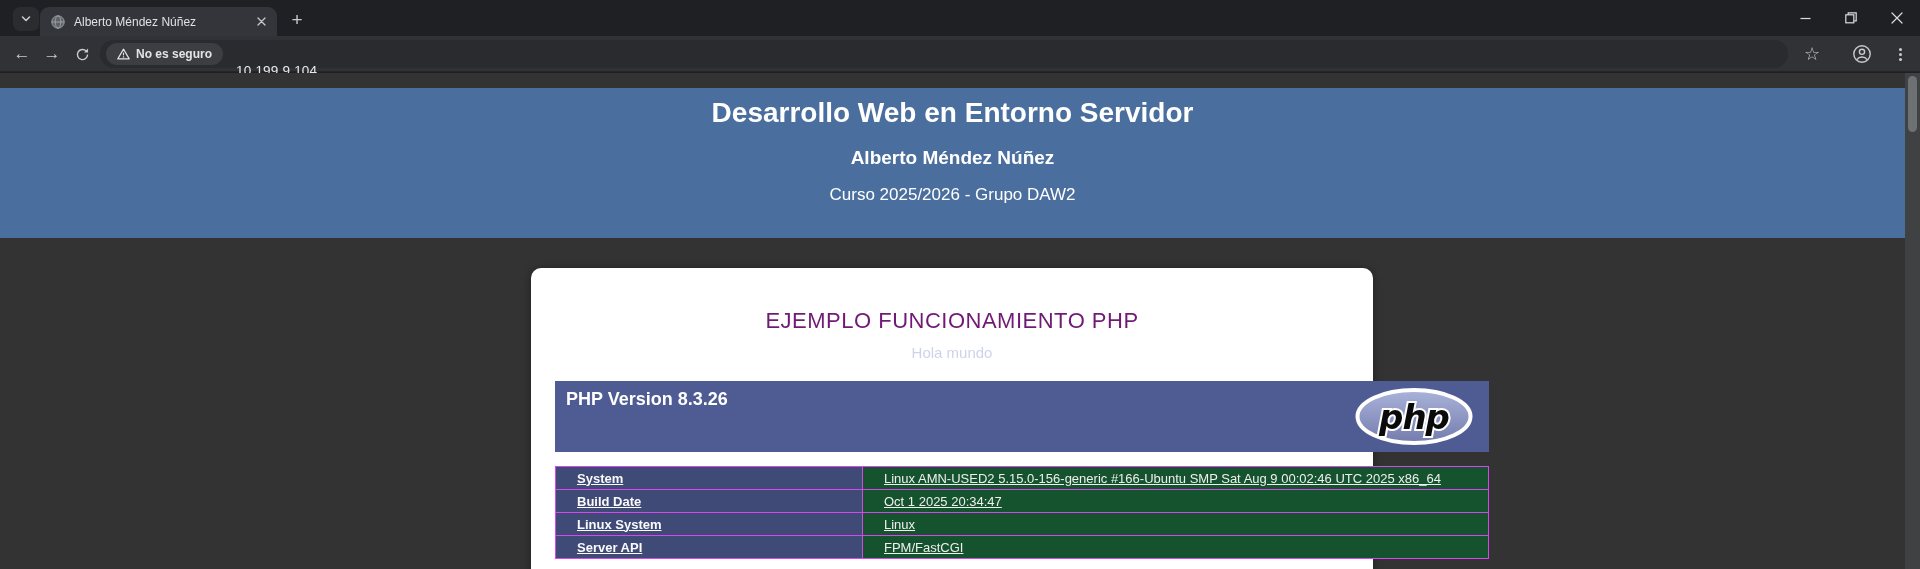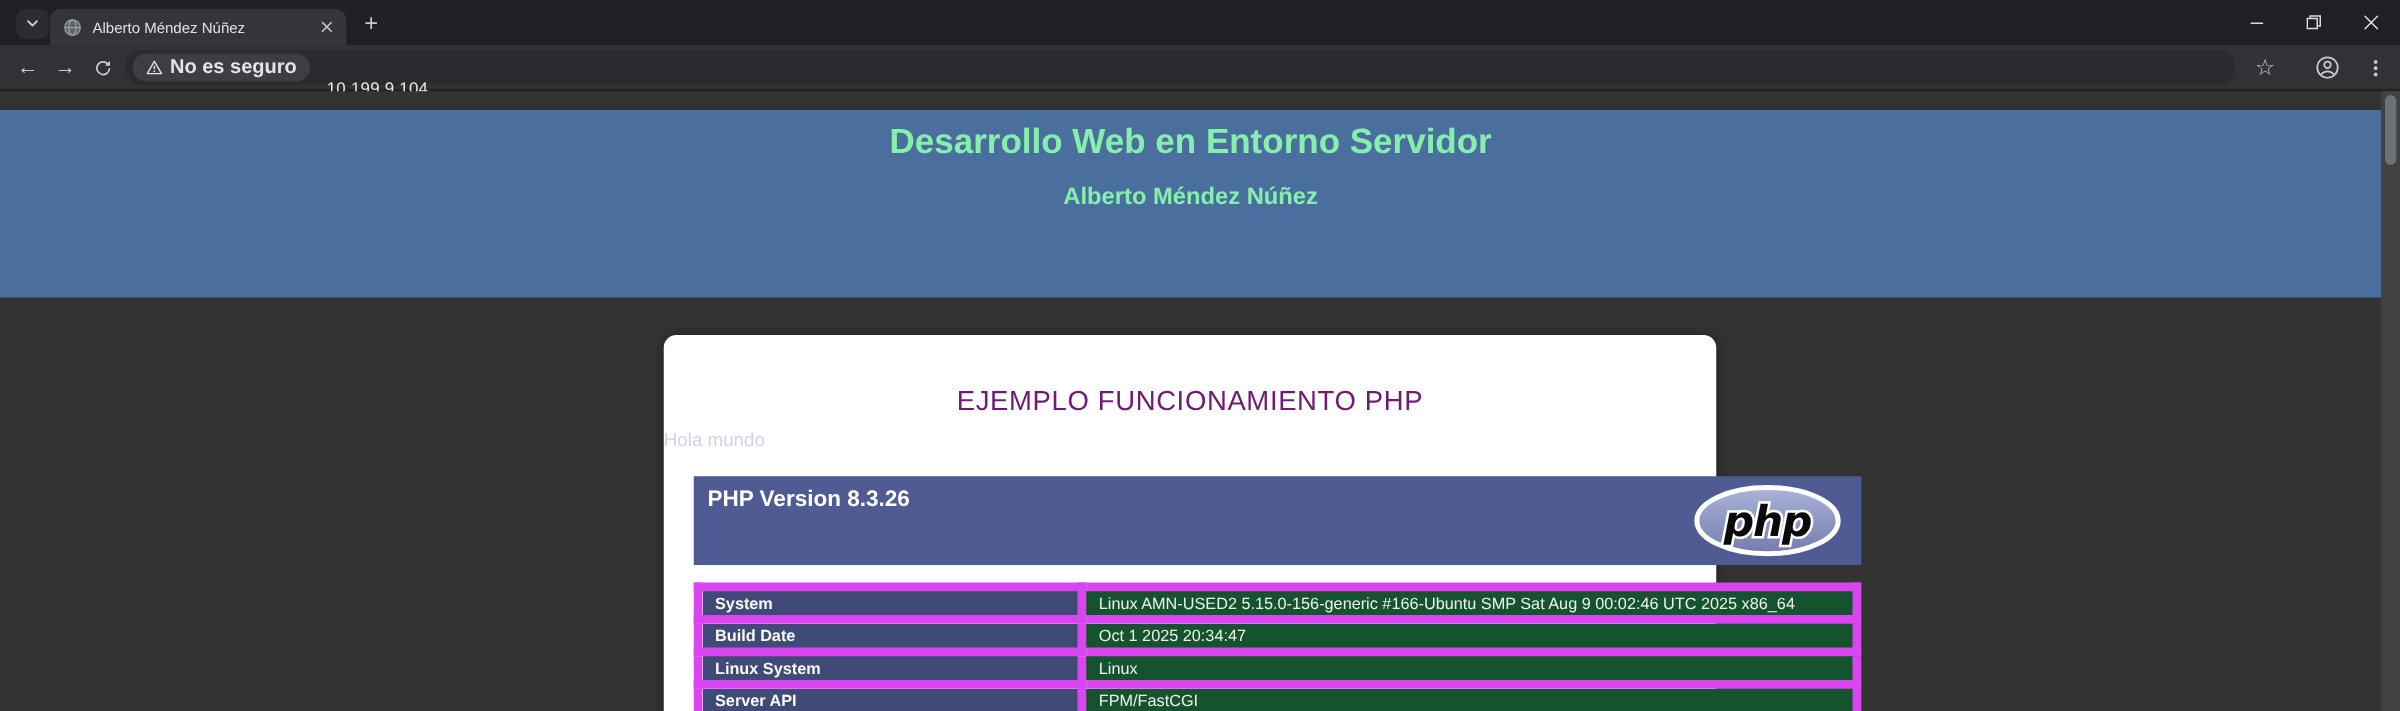--- a/index.html
+++ b/index.html
@@ -44,57 +44,57 @@
     color:#c9cbce; font-size:17px;
   }
   .omnibox {
     position:absolute; left:100px; top:4px; width:1688px; height:28px;
     background:#2a2b2e; border-radius:14px; display:flex; align-items:center; padding-left:6px;
   }
   .security-chip {
     height:22px; background:#3d3e42; border-radius:11px;
     display:flex; align-items:center; padding:0 11px; gap:6px;
   }
-  .security-chip span { font-size:16px; font-weight:bold; color:#e2e4e7; white-space:nowrap; }
+  .security-chip span { font-size:12px; font-weight:bold; color:#e2e4e7; white-space:nowrap; }
   .url-text { margin-left:13px; font-size:13.5px; color:#e8eaed; letter-spacing:.2px;margin-top:32px; }
   .dots-icon { position:relative; width:3px; height:3px; background:#c9cbce; border-radius:50%;
     box-shadow:0 -5px 0 #c9cbce, 0 5px 0 #c9cbce; }
 
   
   .viewport { position:absolute; left:0; top:73px; width:1920px; height:496px; background:#333333; }
   .page-header {
     position:absolute; left:0; top:15px; width:1905px; height:150px;
-    background:#4a6f9e; color:#86efac; text-align:center;
+    background:#4a6f9e; color:#ffffff; text-align:center;
   }
   .ph-title  { position:absolute; left:0; top:9px;  width:100%; font-size:28px; font-weight:bold; }
   .ph-author { position:absolute; left:0; top:59px; width:100%; font-size:19px; font-weight:bold; }
   .ph-course { position:absolute; left:0; top:97px; width:100%; font-size:17px; }
 
   .card {
     position:absolute; left:531px; top:195px; width:842px; height:330px;
     background:#ffffff; border-radius:10px; box-shadow:0 1px 10px rgba(0,0,0,.38);
   }
   .card-heading  { position:absolute; left:0; top:40px; width:100%; text-align:center;
                    font-size:22px; font-weight:normal; color:#701a75; letter-spacing:.5px; }
-  .card-greeting { position:absolute; left:0; top:76px; width:100%; text-align:left;
+  .card-greeting { position:absolute; left:0; top:76px; width:100%; text-align:center;
                    font-size:15px; color:#cdd4ea; }
 
   .php-header {
     position:absolute; left:24px; top:113px; width:934px; height:71px; background:#4f5b93;
   }
   .php-version { position:absolute; left:11px; top:8px; font-size:18px; font-weight:bold; color:#ffffff; }
   .php-logo { position:absolute; right:15px; top:6px; width:120px; height:59px; }
 
   .info-table {
     position:absolute; left:24px; top:198px; width:934px;
     border-collapse:collapse; table-layout:fixed; font-size:13px;
   }
   .info-table td {
-    height:23px; padding:2px 10px; border:7px solid #d946ef;
-    white-space:nowrap; overflow:hidden; vertical-align:middle;
+    height:23px; padding:2px 21px; border:1px solid #d946ef;
+    white-space:nowrap; overflow:hidden; vertical-align:middle;text-decoration:underline;
   }
   .info-table td.e { width:307px; background:#404a77; color:#fafafa; font-weight:bold; }
   .info-table td.v { background:#14532d; color:#efefef; }
 
   .scrollbar { position:absolute; right:0; top:0; width:15px; height:496px; background:#3f4143; }
   .scroll-thumb { position:absolute; left:3px; top:3px; width:9px; height:56px; border-radius:4.5px; background:#6e7174; }
 
   svg { display:block; }
 </style>
 </head>
@@ -196,20 +196,21 @@
     <div class="nav-icon" style="left:1886px;">
       <span class="dots-icon"></span>
     </div>
   </div>
 
   <div class="viewport">
 
     <div class="page-header">
       <div class="ph-title">Desarrollo Web en Entorno Servidor</div>
       <div class="ph-author">Alberto Méndez Núñez</div>
+      <div class="ph-course">Curso 2025/2026 - Grupo DAW2</div>
     </div>
 
     <div class="card">
       <div class="card-heading">EJEMPLO FUNCIONAMIENTO PHP</div>
       <div class="card-greeting">Hola mundo</div>
 
       <div class="php-header">
         <div class="php-version">PHP Version 8.3.26</div>
         <div class="php-logo">
           <svg width="120" height="59" viewBox="0 0 120 59">

